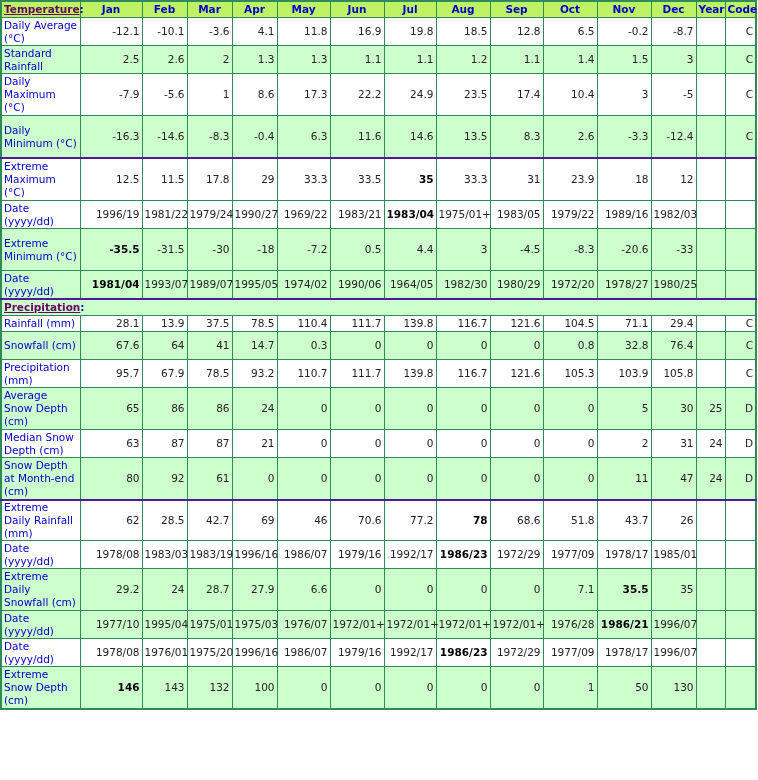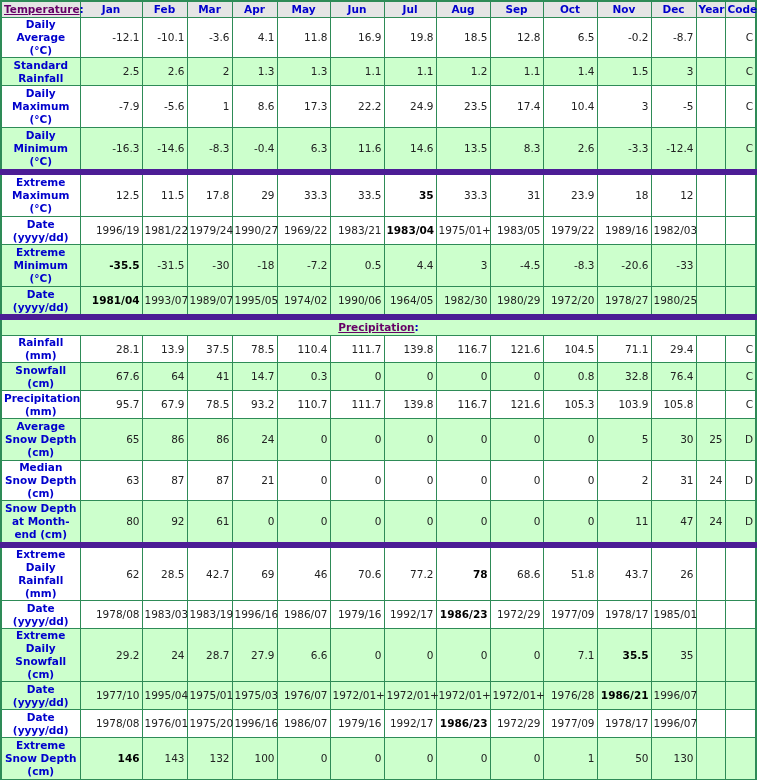--- a/index.html
+++ b/index.html
@@ -24,31 +24,31 @@
   col.c-may { width: 53px; }
   col.c-jun { width: 54px; }
   col.c-jul { width: 52px; }
   col.c-aug { width: 54px; }
   col.c-sep { width: 53px; }
   col.c-oct { width: 54px; }
   col.c-nov { width: 54px; }
   col.c-dec { width: 45px; }
   col.c-year { width: 29px; }
   col.c-code { width: 31px; }
-  tr.hdr th { background: #e5e5e5; color: #0000cc; font-weight: bold; text-align: center; height: 15px; }
+  tr.hdr th { background: #bef264; color: #0000cc; font-weight: bold; text-align: center; height: 15px; }
   tr.hdr th.sect { text-align: left; }
   .sect-link { color: #660066; text-decoration: underline; font-weight: bold; }
   .sect-colon { color: #0000cc; font-weight: bold; }
-  tr.sec-row td { background: #ccffcc; height: 15px; text-align: center; }
-  td.lbl { color: #0000cc; font-weight: bold; text-align: center; vertical-align: middle; }
+  tr.sec-row td { background: #ccffcc; height: 15px; text-align: left; }
+  td.lbl { color: #0000cc; font-weight: normal; text-align: left; vertical-align: middle; }
   td.v { color: #222222; text-align: right; vertical-align: middle; white-space: nowrap; }
   td.v.b { font-weight: bold; color: #000; }
   tr.w td { background: #ffffff; }
   tr.g td { background: #ccffcc; }
-  tr.thick td { border-top: 6px solid #4c1d95; }
+  tr.thick td { border-top: 2px solid #4c1d95; }
   tr.h1 td { height: 15px; }
   tr.h2 td { height: 27px; }
   tr.h3 td { height: 41px; }
   td.code { text-align: right; }
 </style>
 </head>
 <body>
 
 <table class="climate">
   <colgroup>

